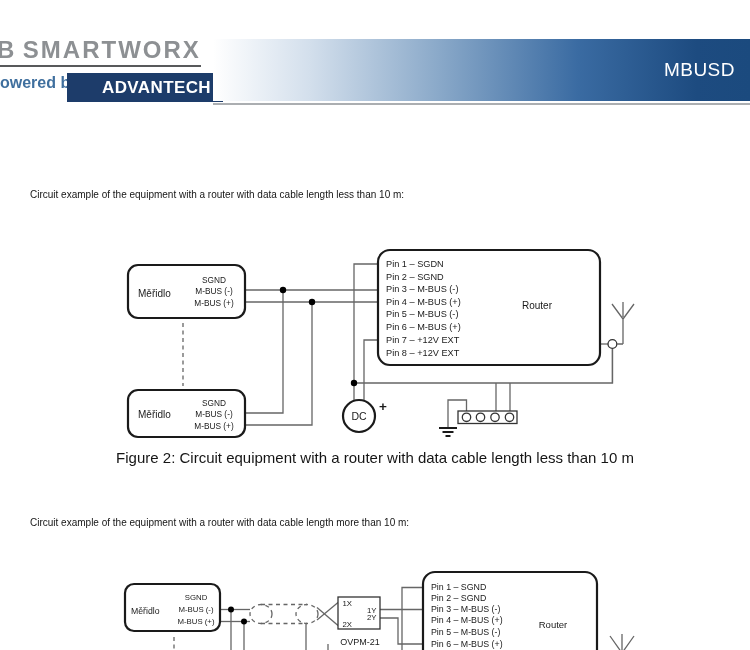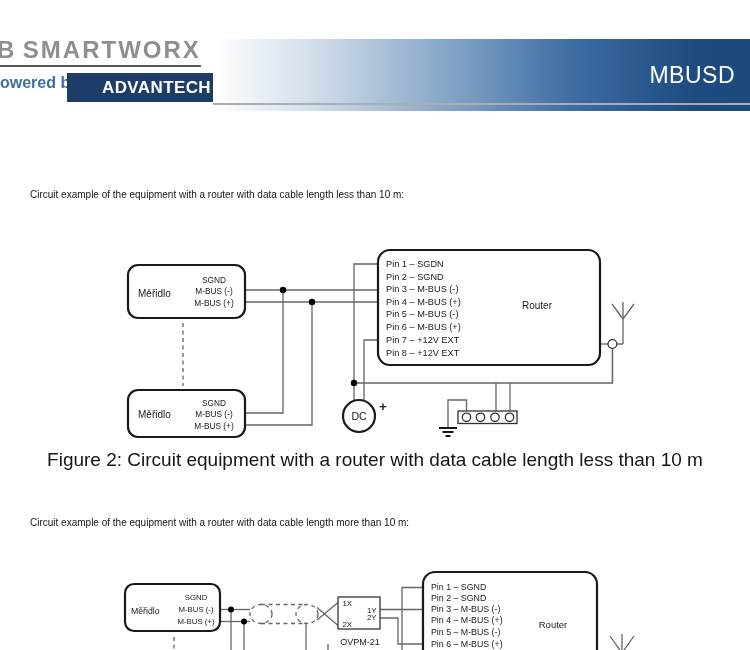--- a/index.html
+++ b/index.html
@@ -9,29 +9,29 @@
   }
   .abs{position:absolute;}
   
   .logo{left:-3px;top:36px;color:#8d9093;font-weight:600;letter-spacing:2px;white-space:nowrap;}
   .logo .lg{font-size:24px;}
   .logo .sm{font-size:24px;text-align:right;}
   .logo-rule{left:0;top:65px;width:201px;height:2px;background:#58595b;}
   .powered{left:0;top:74px;font-size:16px;font-weight:bold;color:#3f6f9e;}
   .adv-box{left:67px;top:73px;width:133px;height:29px;background:#1d3c6a;color:#fff;
     display:flex;align-items:center;justify-content:center;font-weight:bold;font-size:17px;letter-spacing:.4px;padding-left:23px;}
-  .bar{left:213px;top:39px;width:537px;height:72px;box-sizing:border-box;padding-right:15px;
+  .bar{left:213px;top:39px;width:537px;height:62px;box-sizing:border-box;padding-right:15px;
     background:linear-gradient(90deg,#ffffff 0%,#d3dfec 18%,#8aa9c9 42%,#3a6ba2 68%,#1d4b80 90%,#1b4a7e 100%);
-    display:flex;align-items:center;justify-content:flex-end;color:#fff;font-size:23px;letter-spacing:.5px;}
+    display:flex;align-items:center;justify-content:flex-end;color:#fff;font-size:19px;letter-spacing:.5px;}
   .bar-underline{left:213px;top:103px;width:537px;height:2px;background:#abaeb1;}
   
   .para{left:30px;font-size:10px;}
   .para1{top:189px;}
   .para2{top:517px;}
-  .caption{left:0;top:449px;width:750px;text-align:center;font-size:19px;}
+  .caption{left:0;top:449px;width:750px;text-align:center;font-size:15px;}
   
   svg.diagram{left:0;top:0;}
   .wire{stroke:#666;stroke-width:1.3;fill:none;}
   .wired{stroke:#666;stroke-width:1.3;fill:none;stroke-dasharray:4 3.5;}
   .box{stroke:#1a1a1a;stroke-width:2.2;fill:#fff;}
   .thin{stroke:#333;stroke-width:1.3;fill:#fff;}
   .gnd{stroke:#1a1a1a;stroke-width:2;fill:none;}
   .dot{fill:#000;stroke:none;}
   .dtxt{fill:#1a1a1a;}
 </style>

